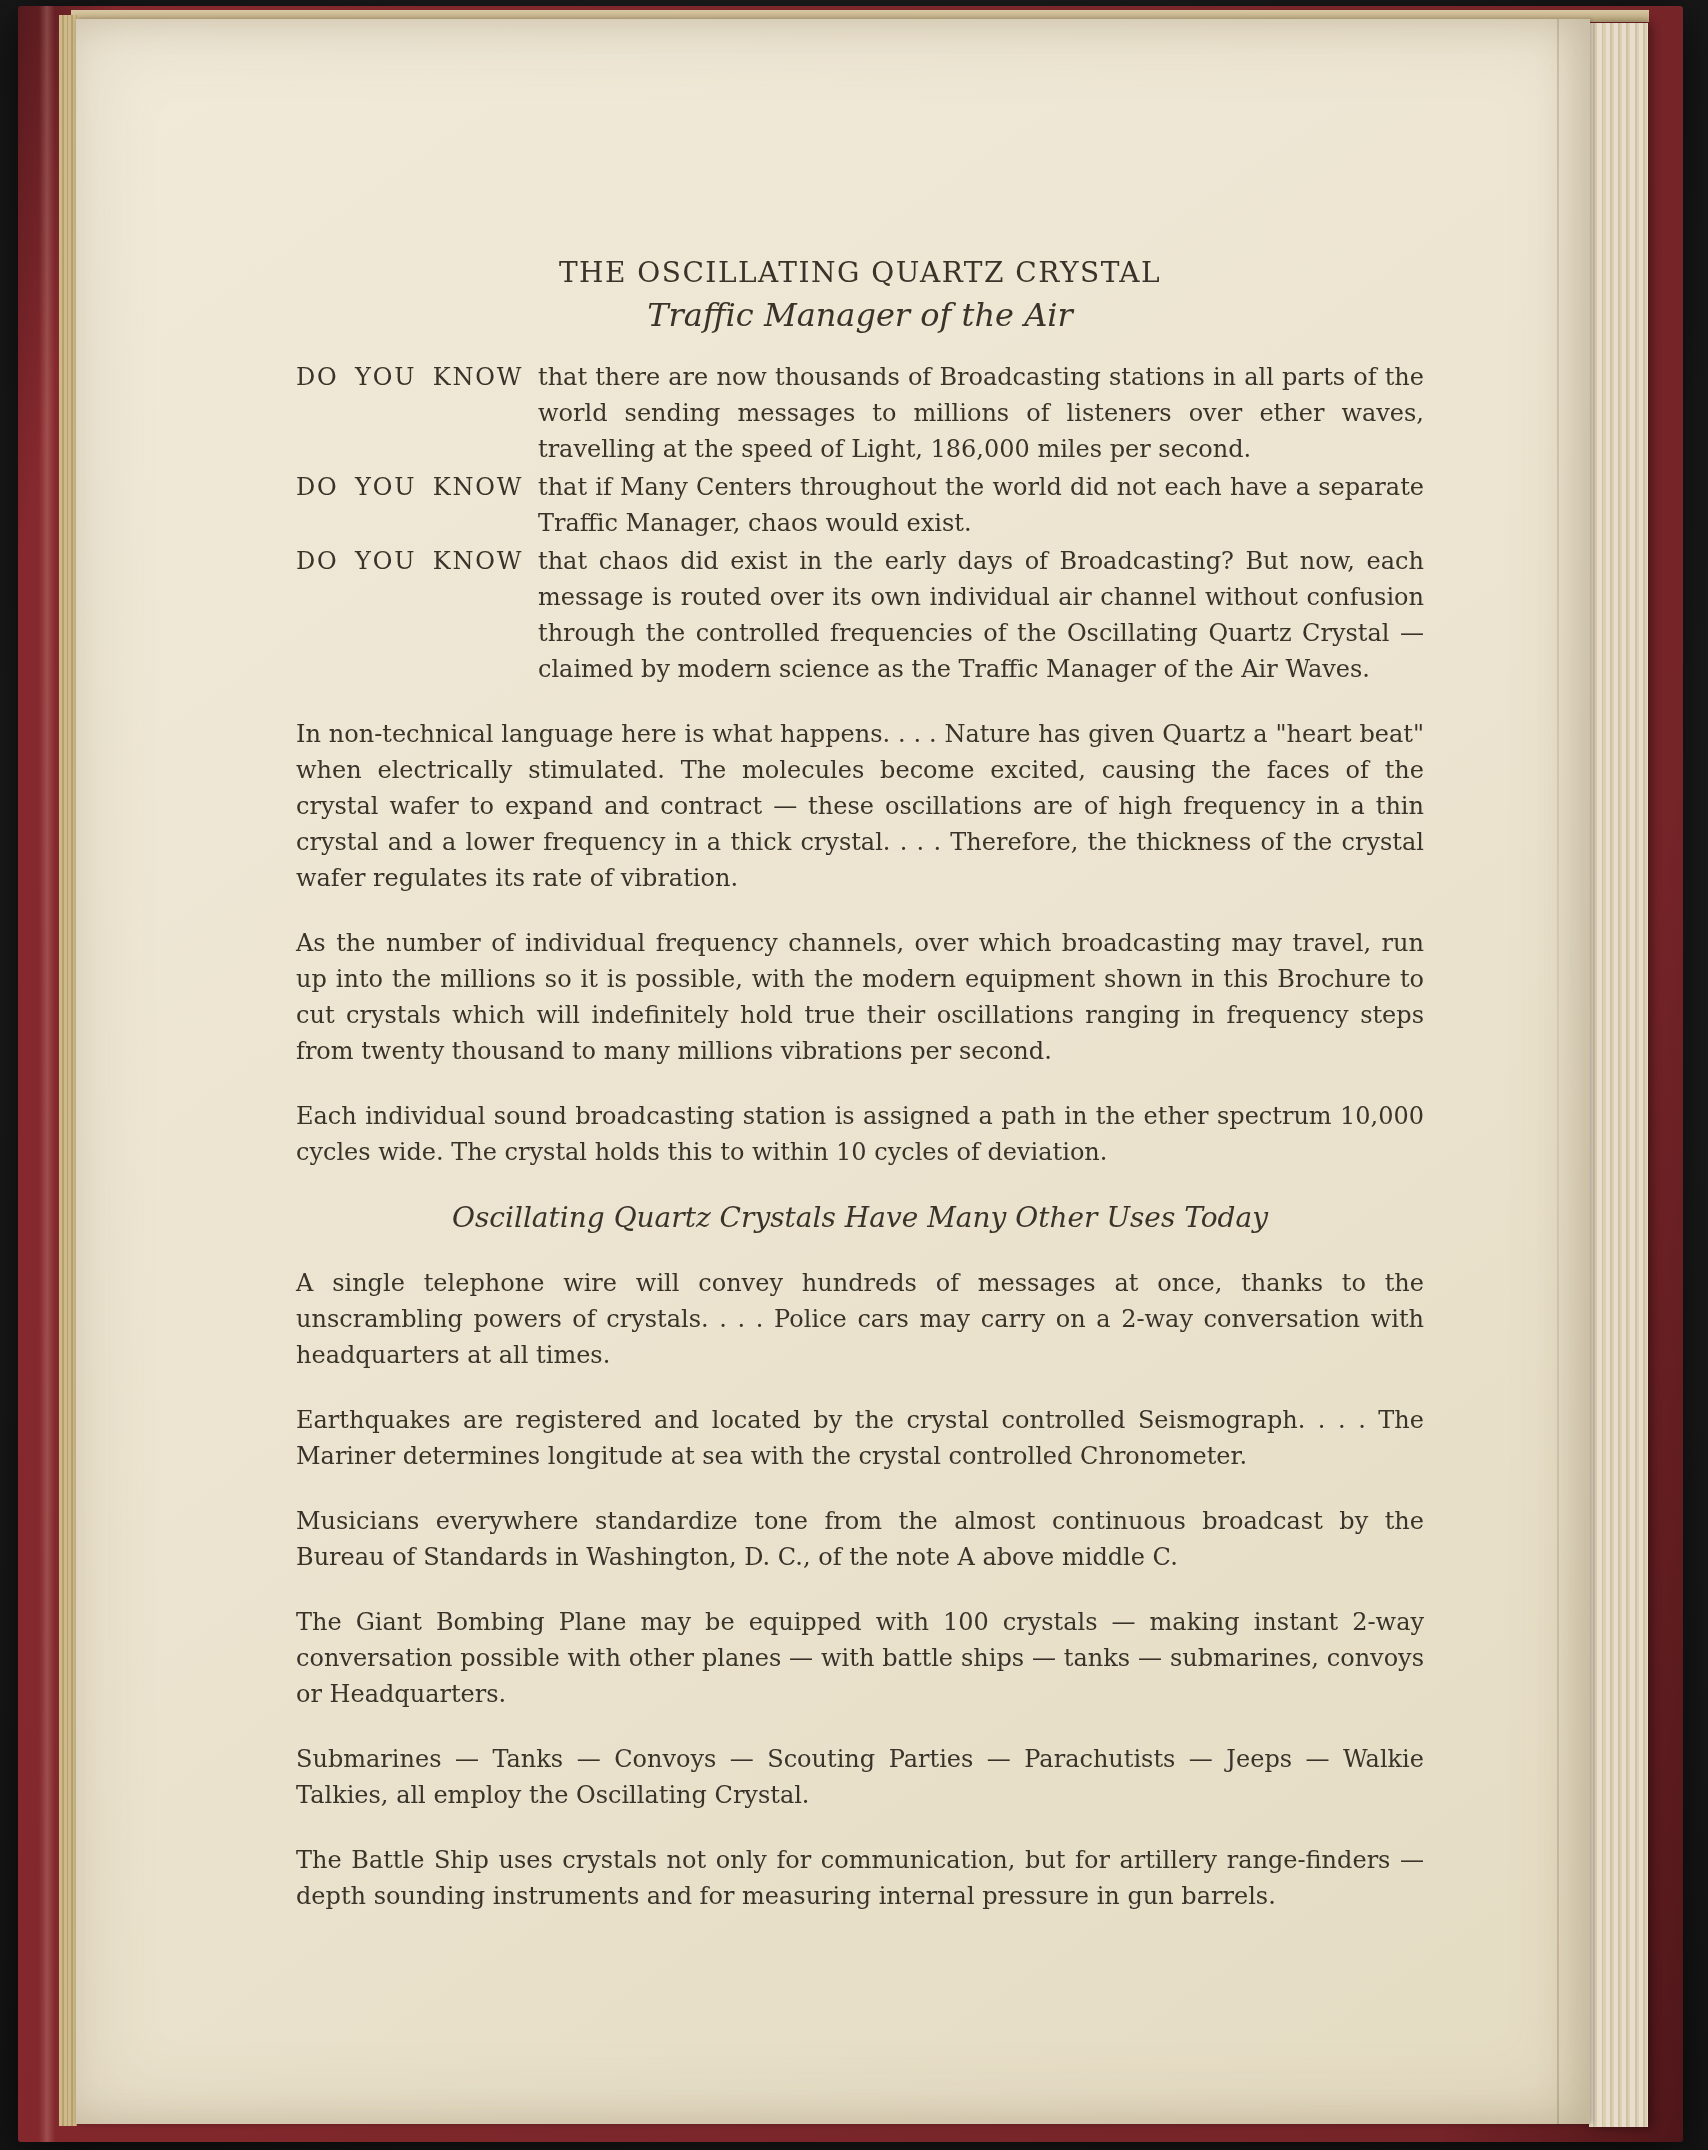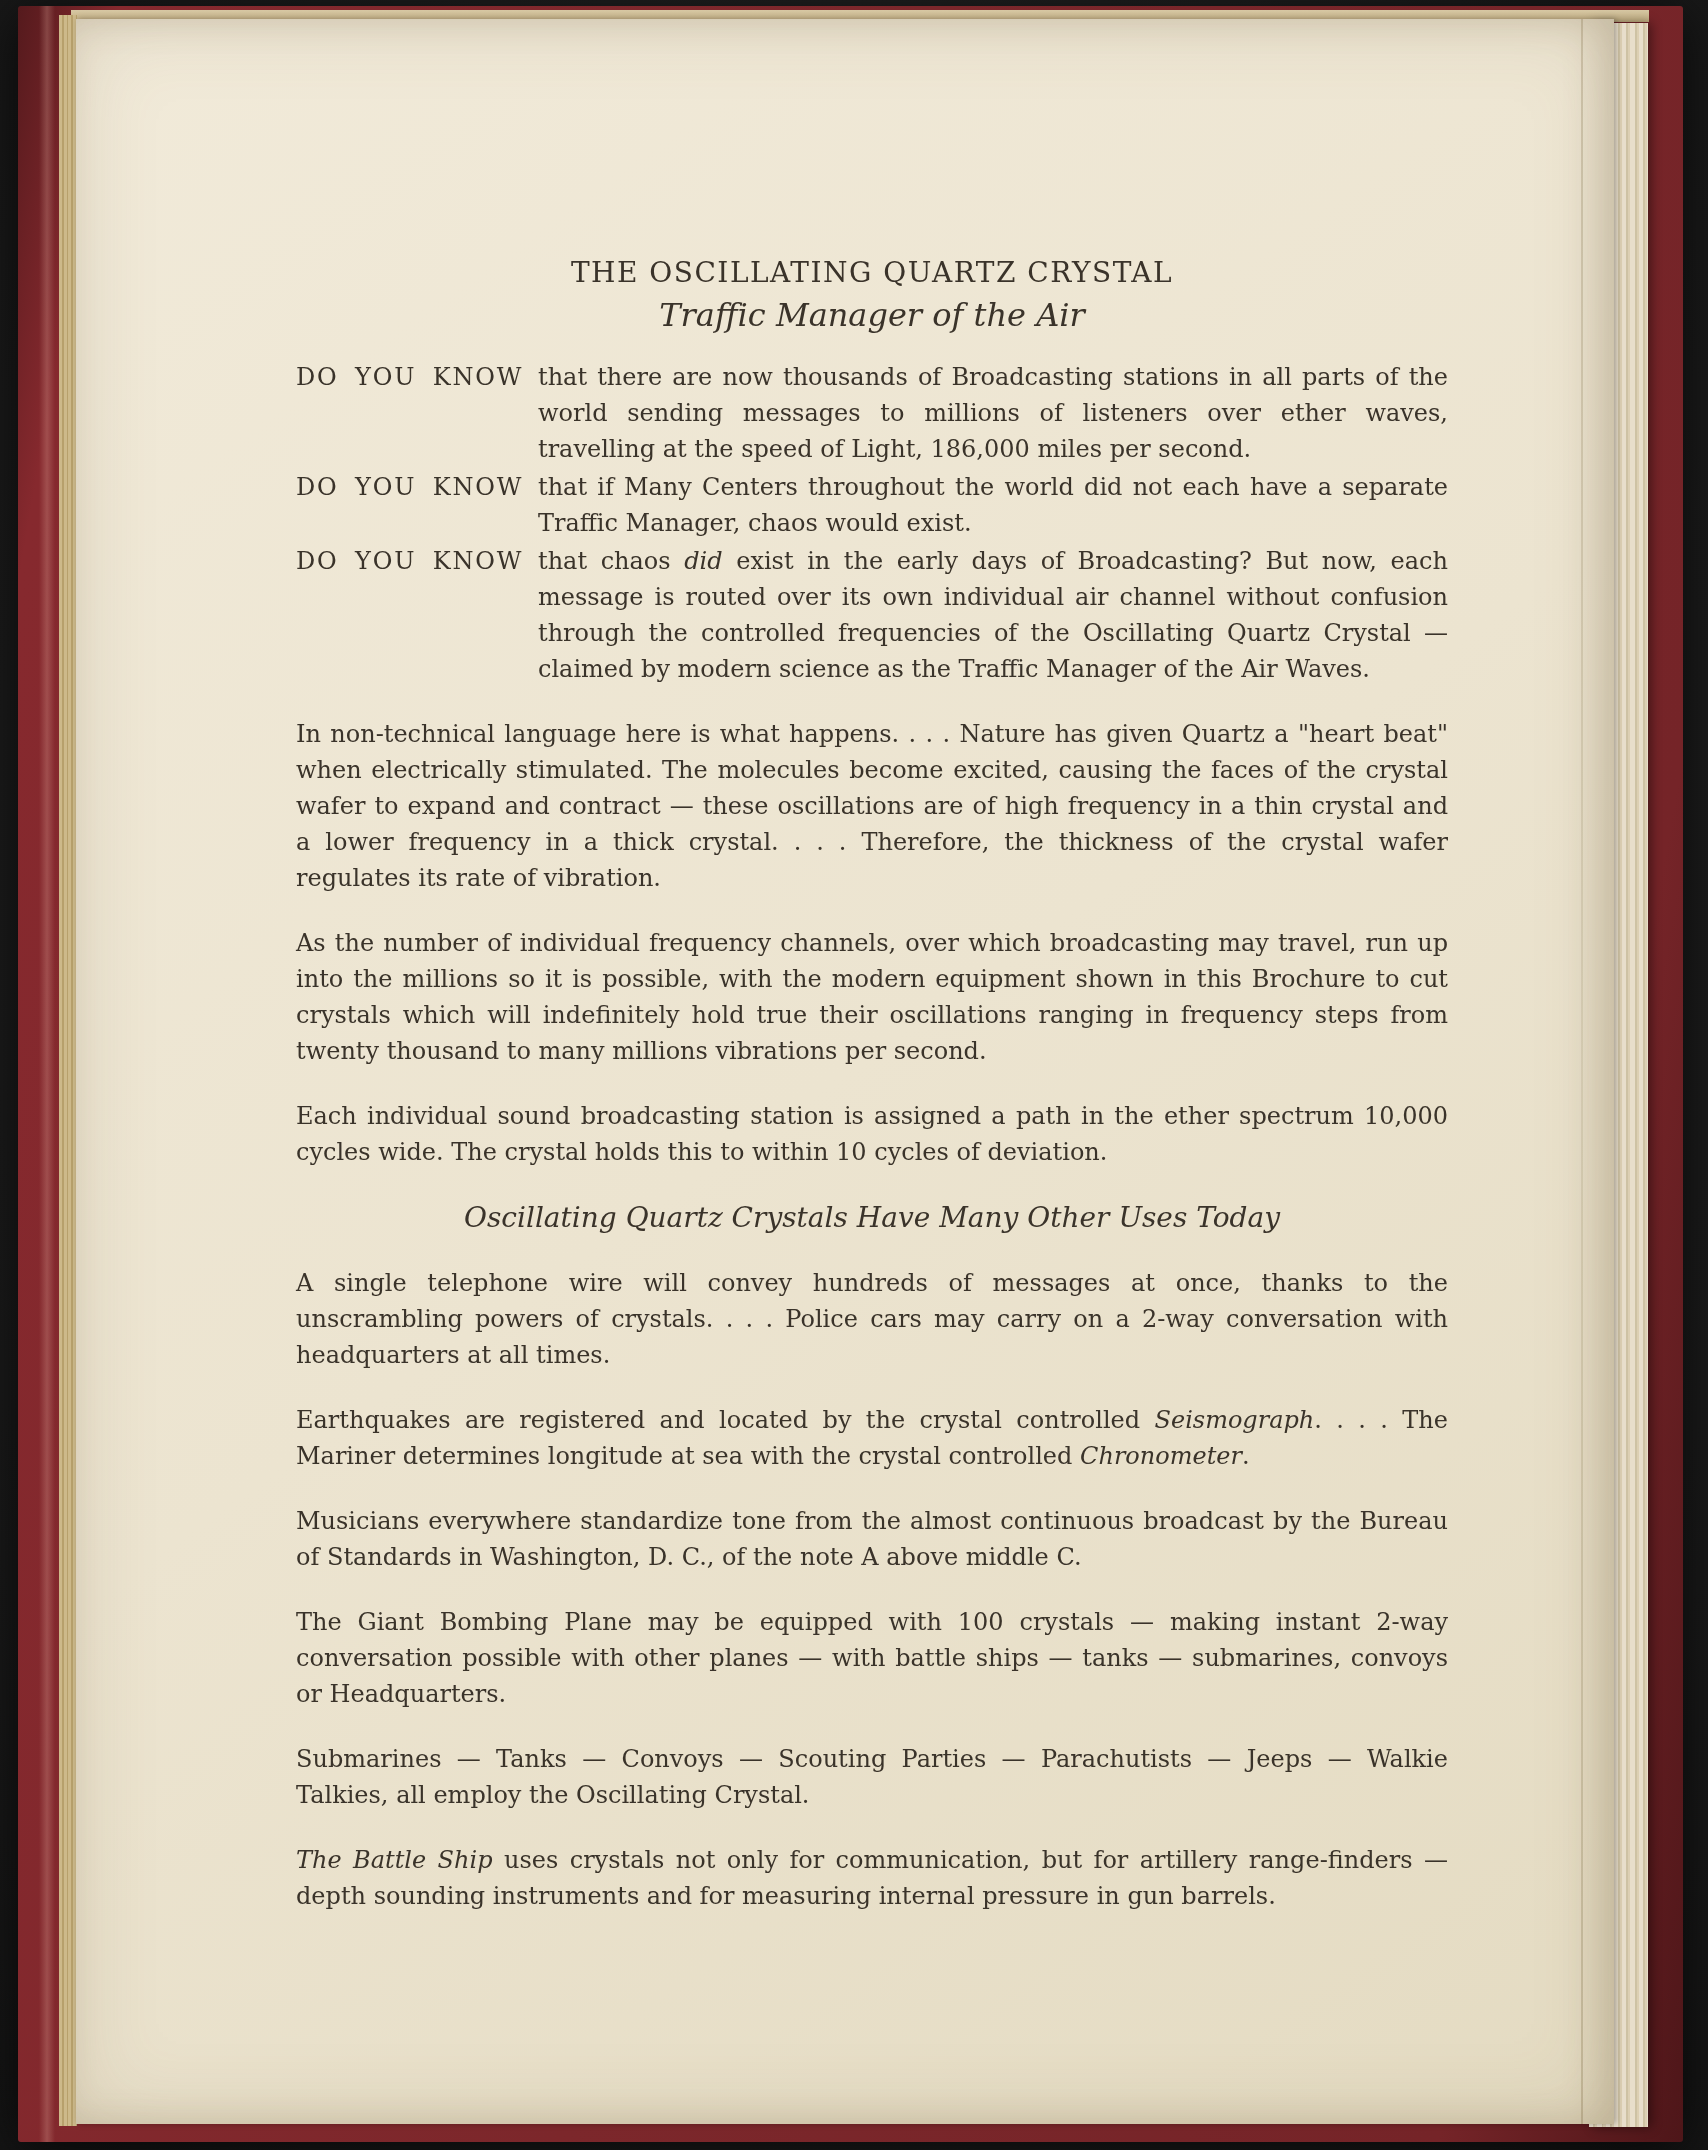--- a/index.html
+++ b/index.html
@@ -42,21 +42,20 @@
     width: 59px; height: 2104px;
     background: repeating-linear-gradient(90deg, #e8decb 0 4.2px, #cec2a4 4.2px 6px, #dccfb3 6px 8.3px);
     box-shadow: 3.6px 0 10.7px rgba(0,0,0,0.45);
   }
   .page {
     position: absolute;
     left: 76px; top: 19px;
     width: 1514px; height: 2105px;
     background: linear-gradient(145deg, #f1ead9 0%, #ece4d0 50%, #e4dbc2 100%);
     box-shadow: inset 0 0 83px rgba(120, 100, 60, 0.18), inset -15.4px 0 36px rgba(105, 85, 50, 0.20), 1.8px 0 6px rgba(0,0,0,0.3);
-    padding-left: 24px;
   }
   .page::after {
     content: "";
     position: absolute;
     right: 31px; top: 0; width: 1.8px; height: 100%;
     background: linear-gradient(180deg, rgba(120,100,60,0.25), rgba(120,100,60,0.12), rgba(120,100,60,0.28));
   }
   .content {
     position: absolute;
     left: 220px; right: 166px; top: 236px;
@@ -91,21 +90,21 @@
   }
   .dyk-text { text-align: justify; }
   .para { margin: 29px 0 0 0; }
   .section-heading {
     margin: 30px 0 3.6px 0;
     text-align: center;
     font-size: 28px;
     font-weight: normal;
     font-style: italic;
   }
-  .it { font-style: italic; }
+  .it { }
 </style>
 </head>
 <body>
 
 <div class="scene">
 
   <div class="book">
     <div class="spine-highlight"></div>
   </div>
 

